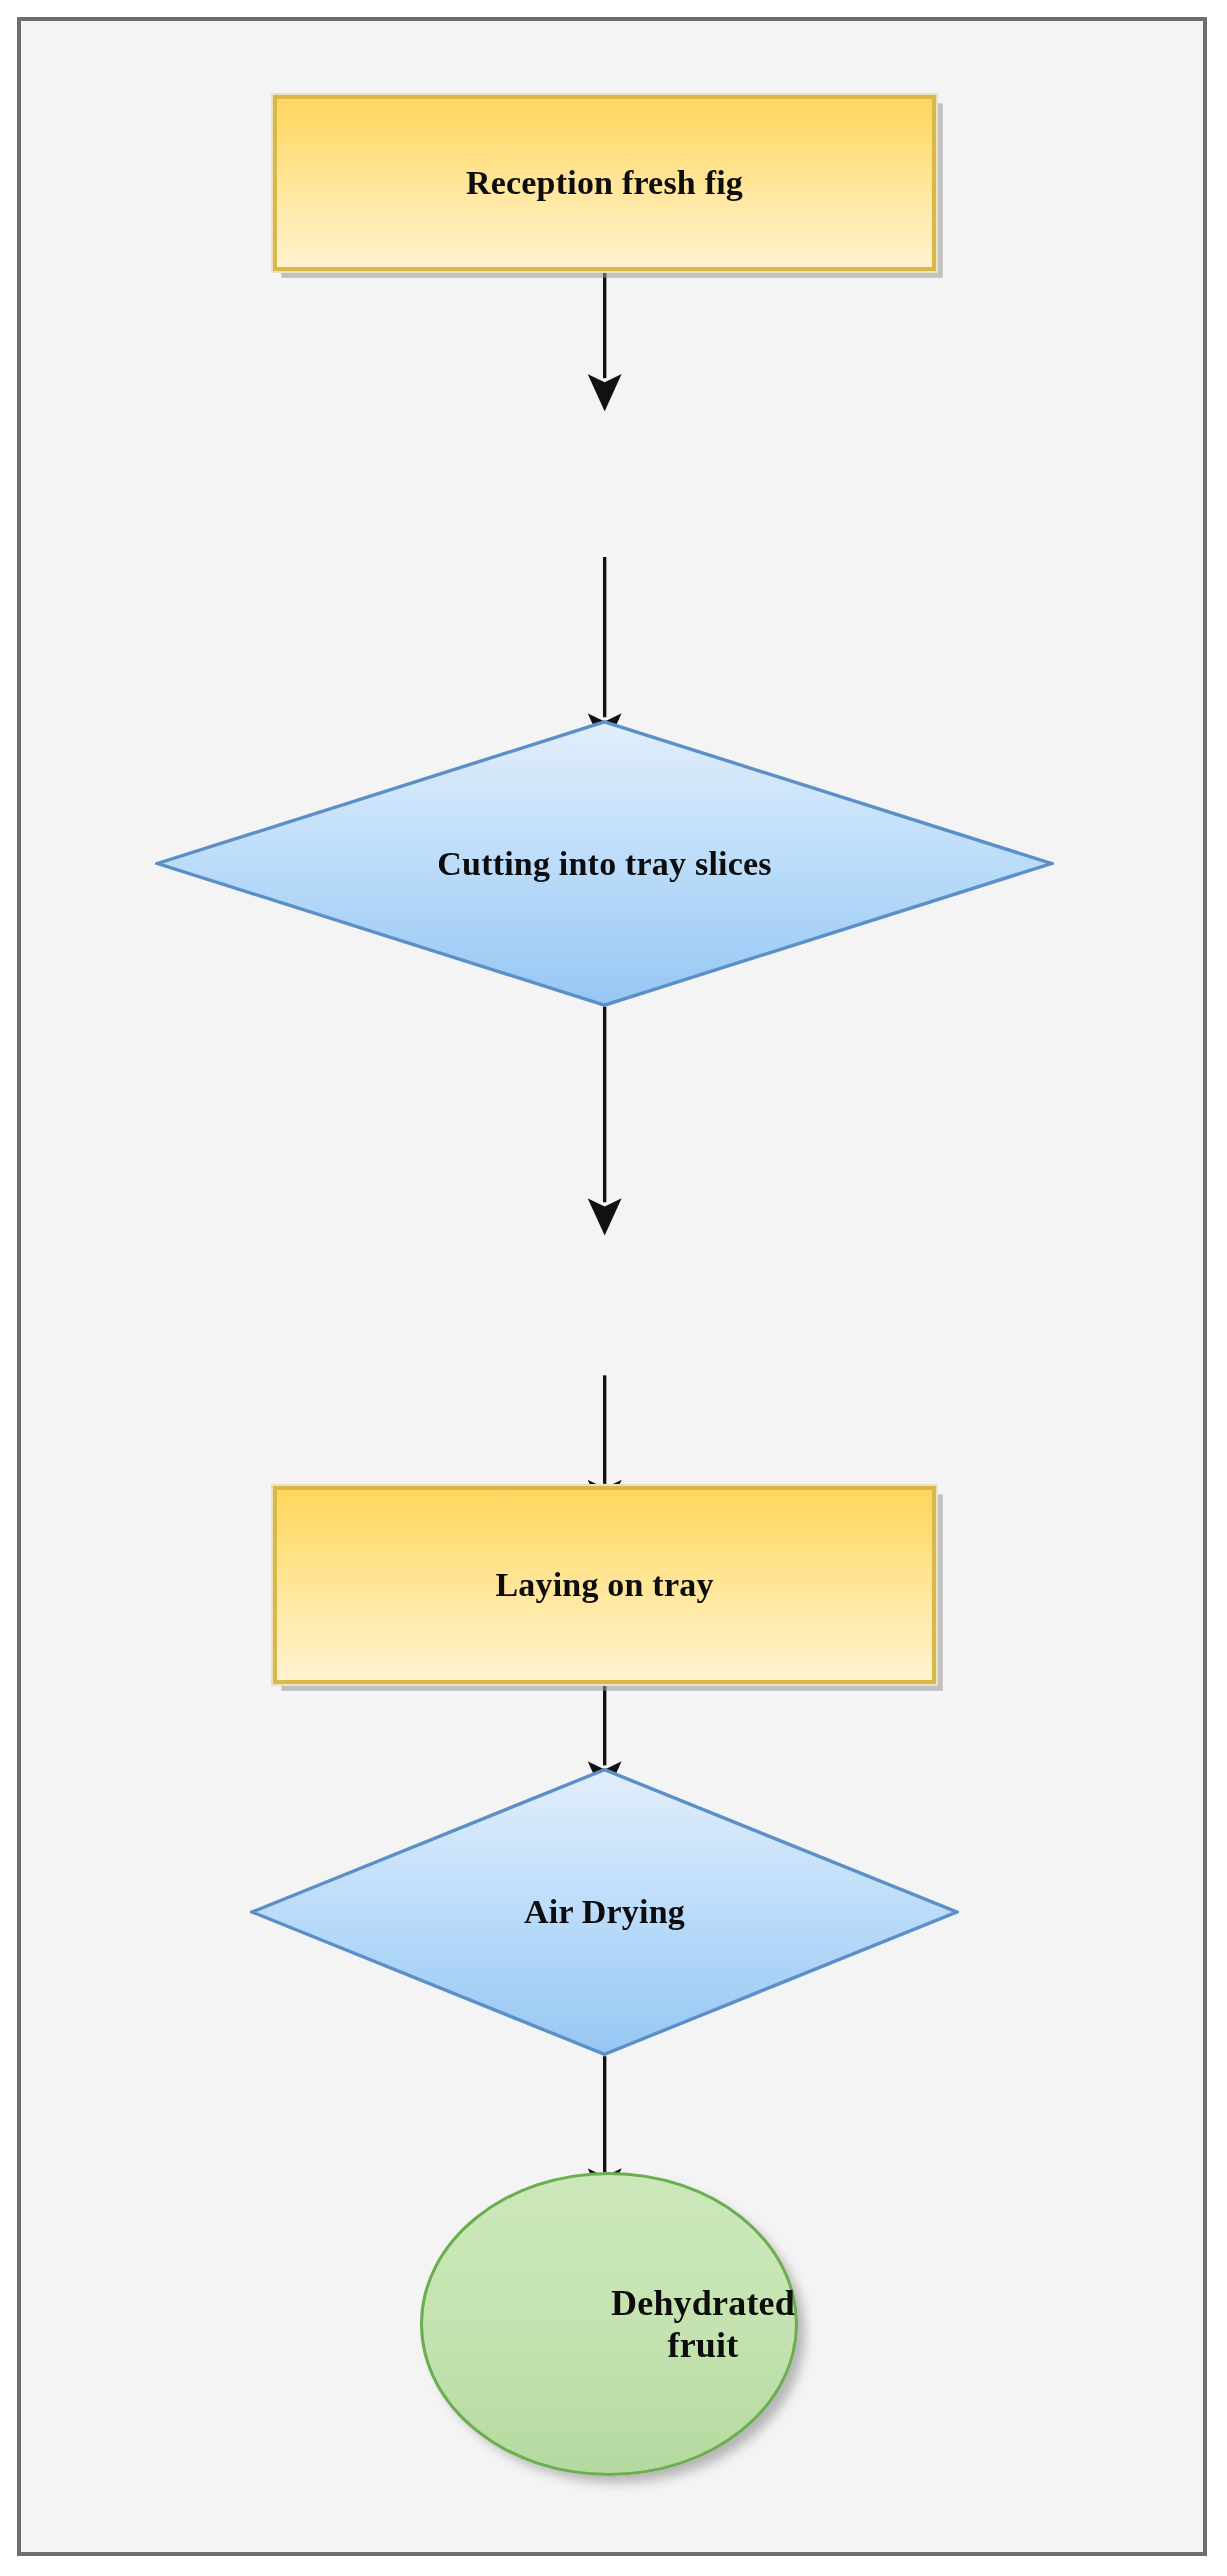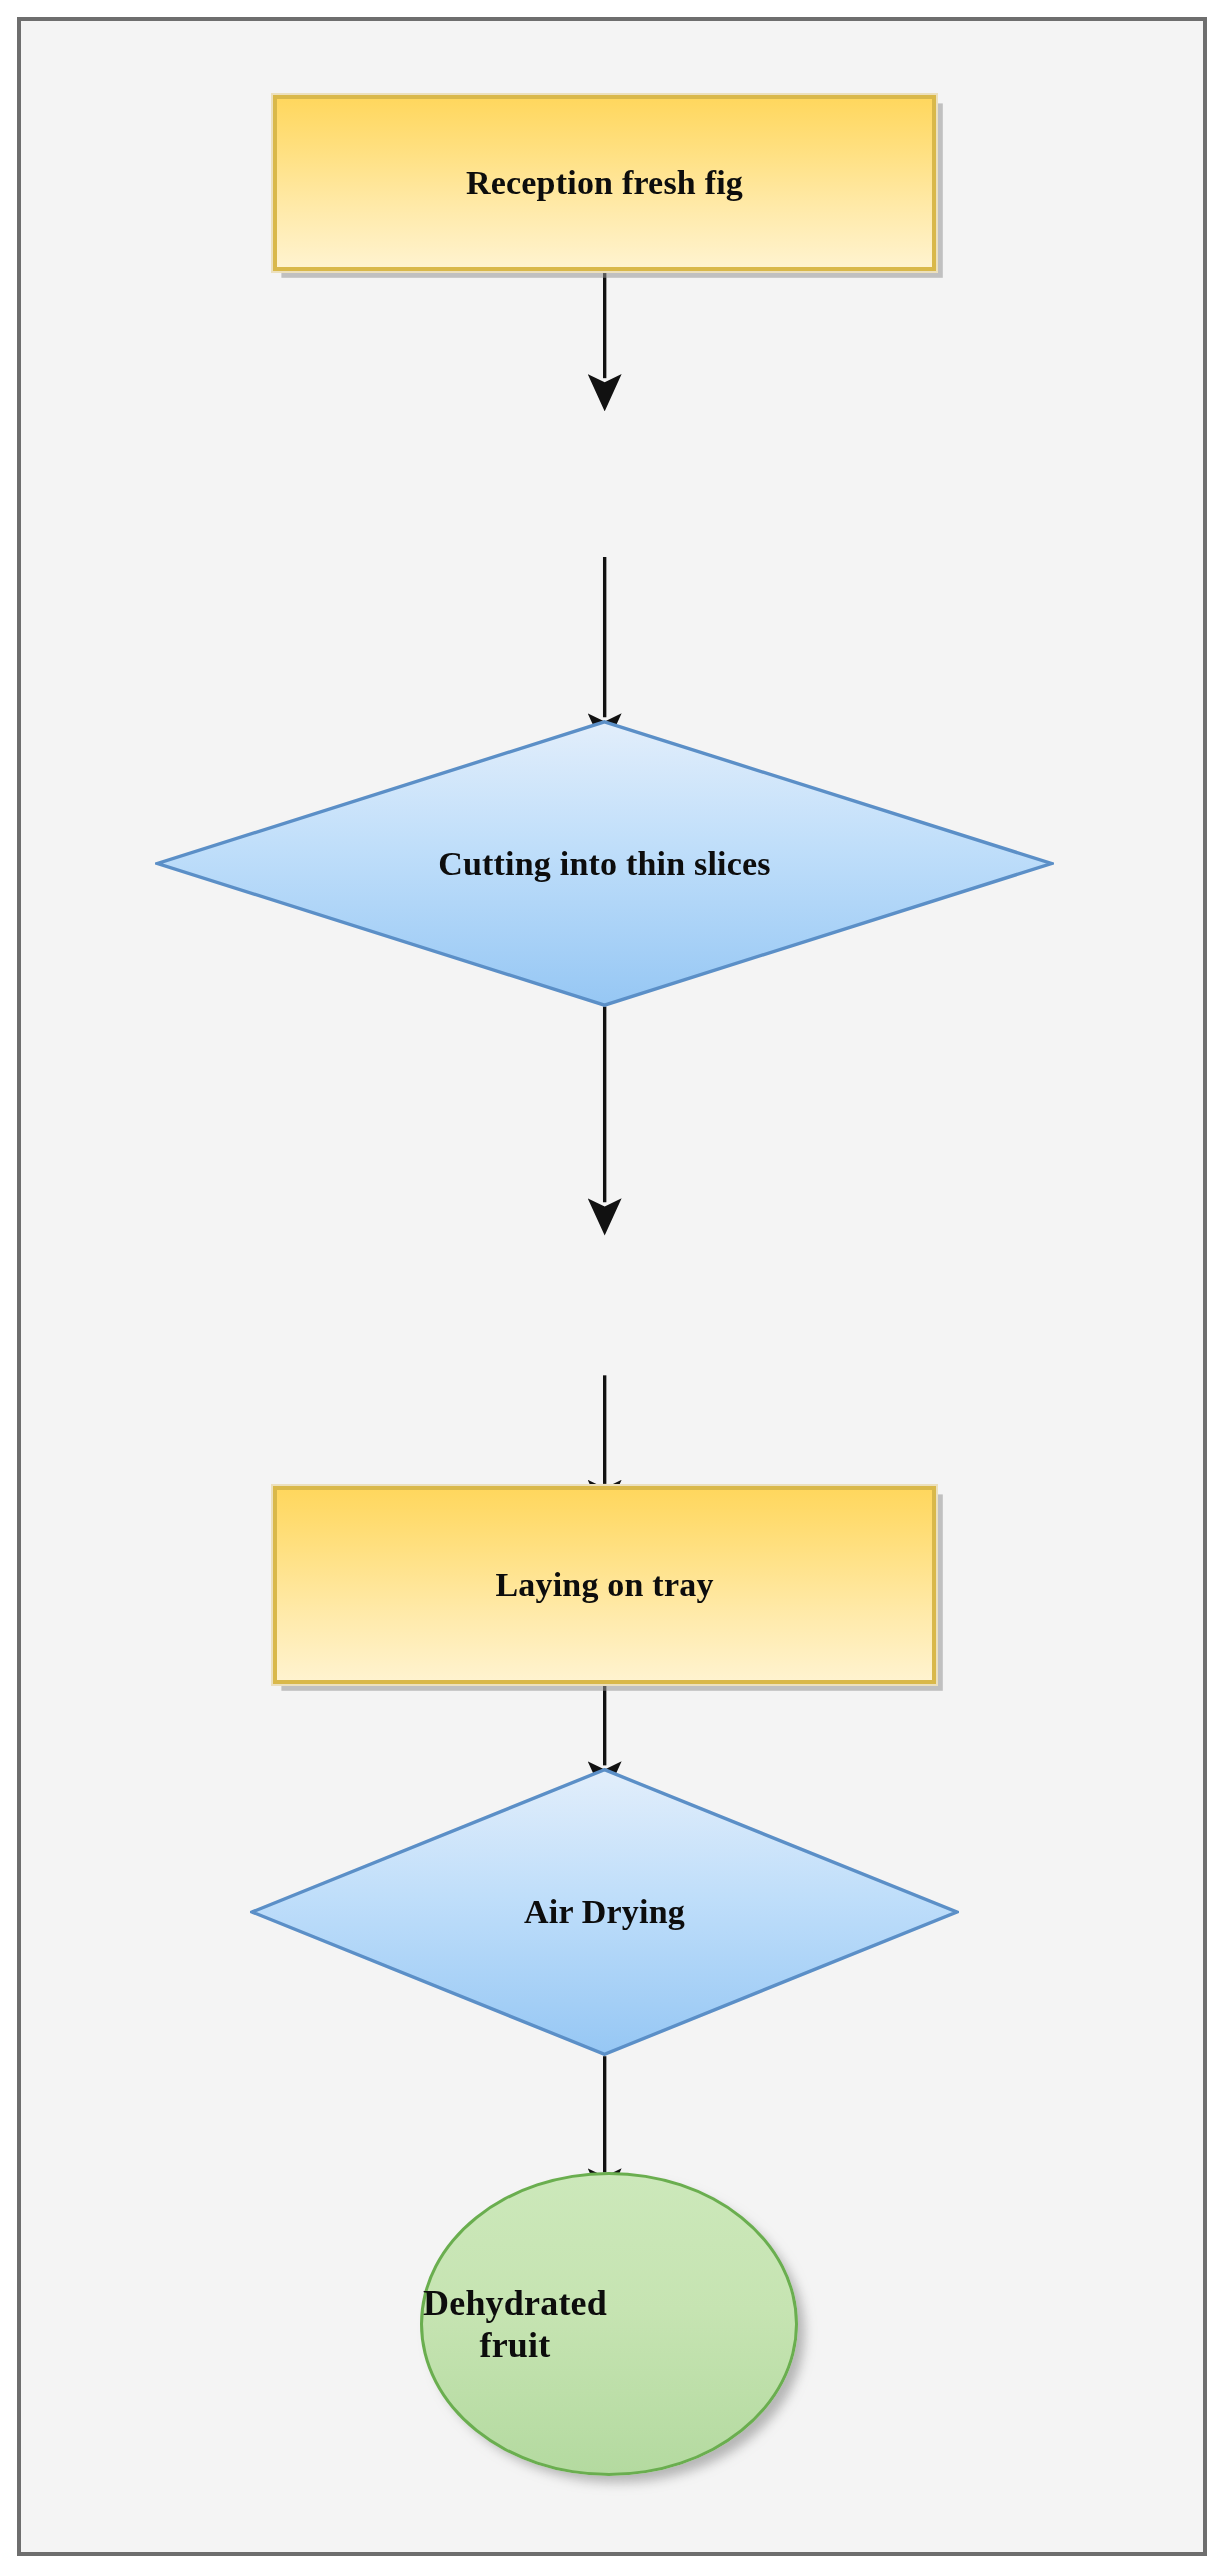--- a/index.html
+++ b/index.html
@@ -84,21 +84,21 @@
   
   .terminator {
     position: absolute;
     box-sizing: border-box;
     border-radius: 50%;
     background: linear-gradient(to bottom, #cce8ba 0%, #c6e4b2 45%, #b4daa0 100%);
     border: 3.4px solid #6aae4f;
     box-shadow: 8.5px 8.5px 10.2px -1.7px rgba(130,130,130,0.55);
     display: flex;
     align-items: center;
-    justify-content: flex-start;
+    justify-content: flex-end;
   }
   .terminator .node-label {
     font-size: 36px;
     line-height: 1.18;
   }
 
   
   .connector {
     position: absolute;
     left: 0;
@@ -142,21 +142,21 @@
     <svg width="899" height="287" viewBox="0 0 1060 338">
       <defs>
         <linearGradient id="blueGrad1" x1="0" y1="0" x2="0" y2="1">
           <stop offset="0%" stop-color="#e2eefb"></stop>
           <stop offset="45%" stop-color="#bfdefa"></stop>
           <stop offset="100%" stop-color="#96c7f4"></stop>
         </linearGradient>
       </defs>
       <polygon points="530,2 1057,169 530,336 3,169" fill="url(#blueGrad1)" stroke="#5b8fc7" stroke-width="4"></polygon>
     </svg>
-    <span class="node-label">Cutting into thin slices</span>
+    <span class="node-label">Cutting into tray slices</span>
   </div>
 
 
   <div class="process-box" style="left:273px; top:1486px; width:663px; height:198px;justify-content:center;">
     <span class="node-label">Laying on tray</span>
   </div>
 
   <div class="decision" style="left:250px; top:1768px; width:709px; height:288px;">
     <svg width="709" height="288" viewBox="0 0 836 340">
       <defs>

